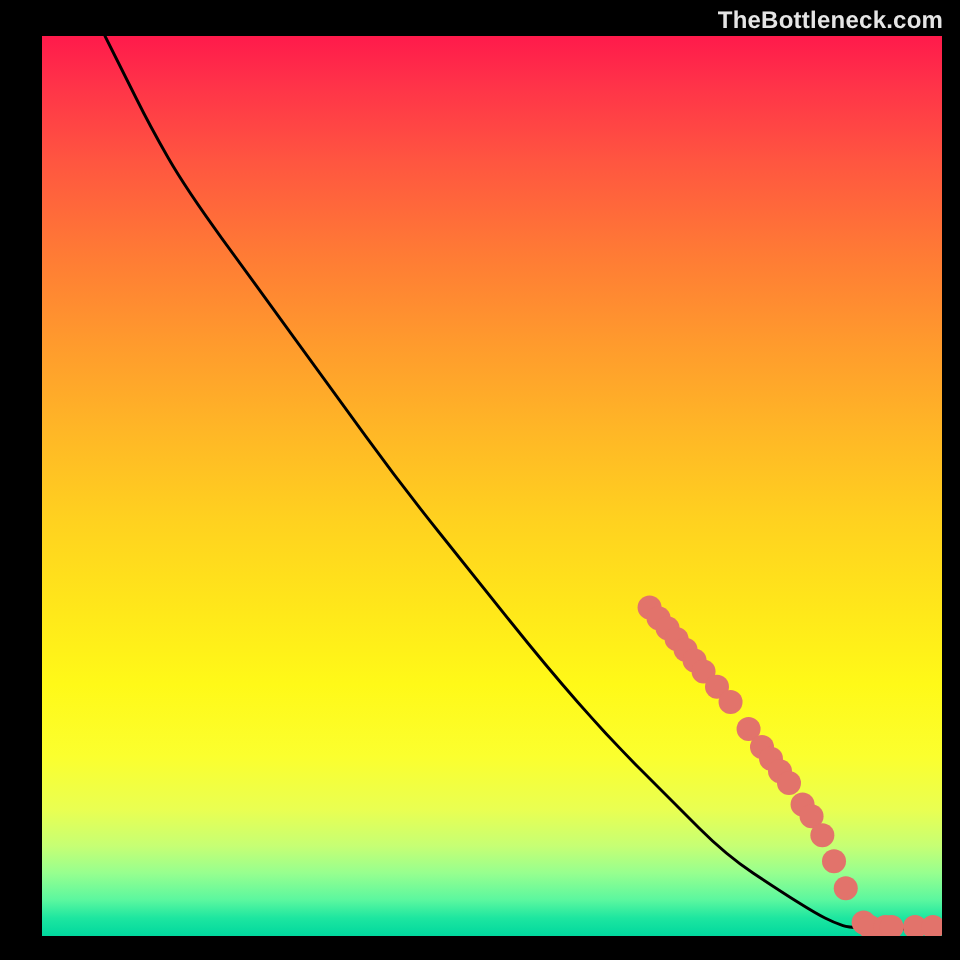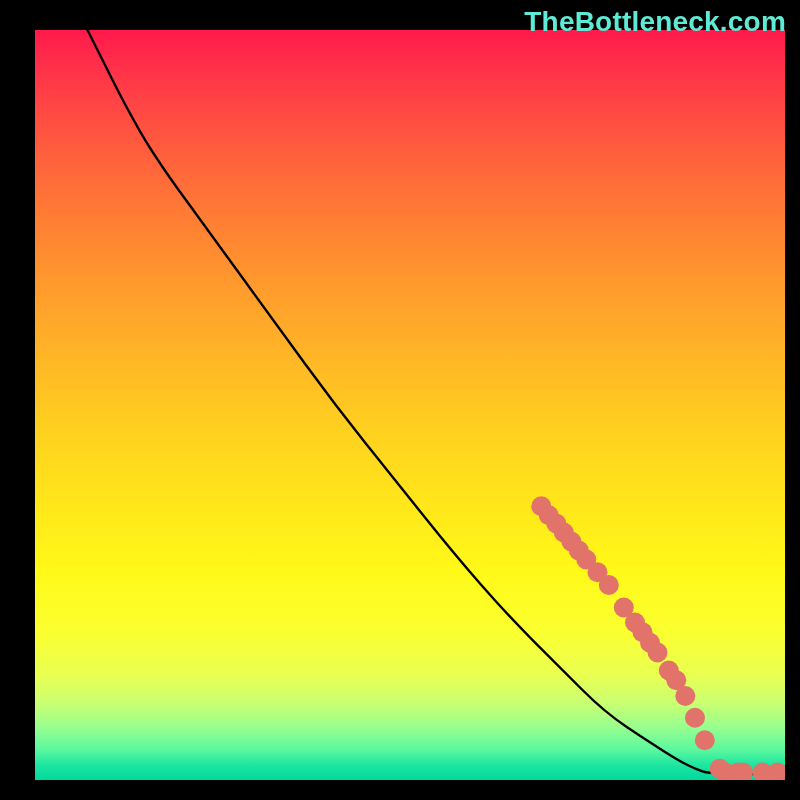--- a/index.html
+++ b/index.html
@@ -49,23 +49,23 @@
     top: 0;
     width: 750px;
     height: 750px;
     display: block;
   }
   .watermark {
     position: absolute;
     top: 6px;
     right: 14px;
     font-family: Arial, Helvetica, sans-serif;
-    font-size: 28px;
+    font-size: 20px;
     font-weight: 600;
-    color: #5eead4;
+    color: #e5e5e5;
     letter-spacing: 0.2px;
     -webkit-user-select: none;
     user-select: none;
   }
 </style>
 </head>
 <body>
 
 <div class="stage">
   <div class="plot">

